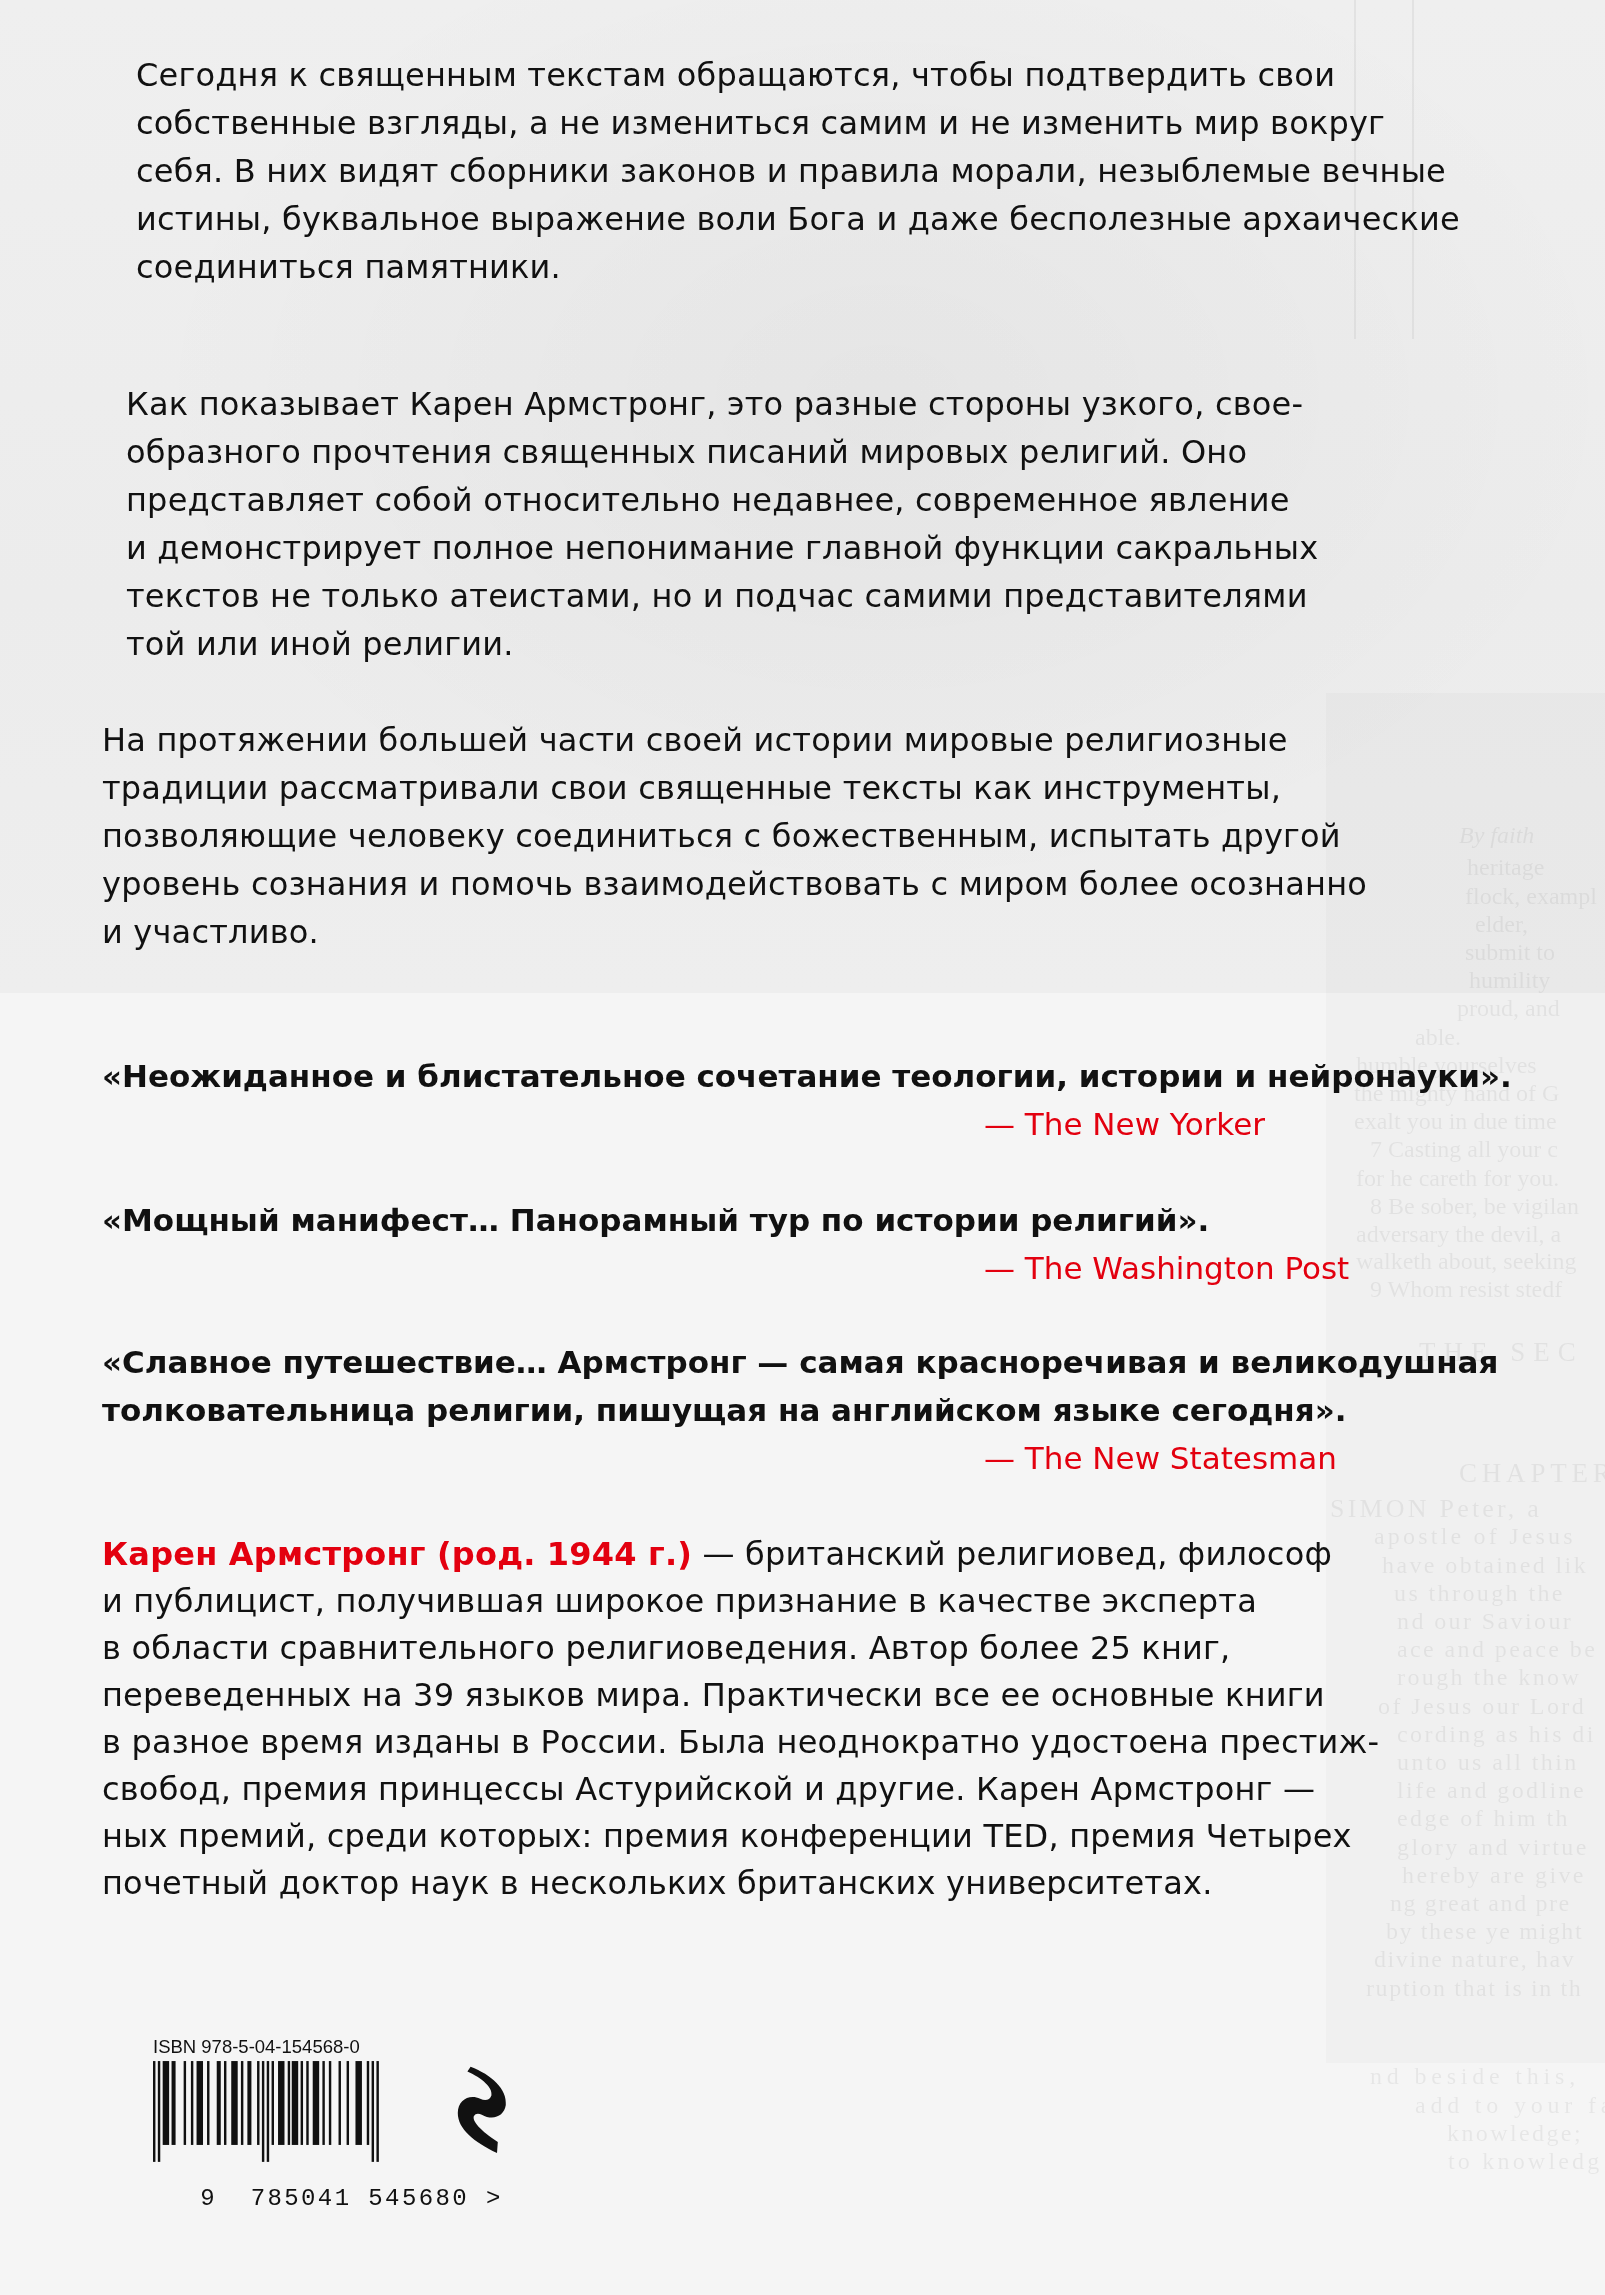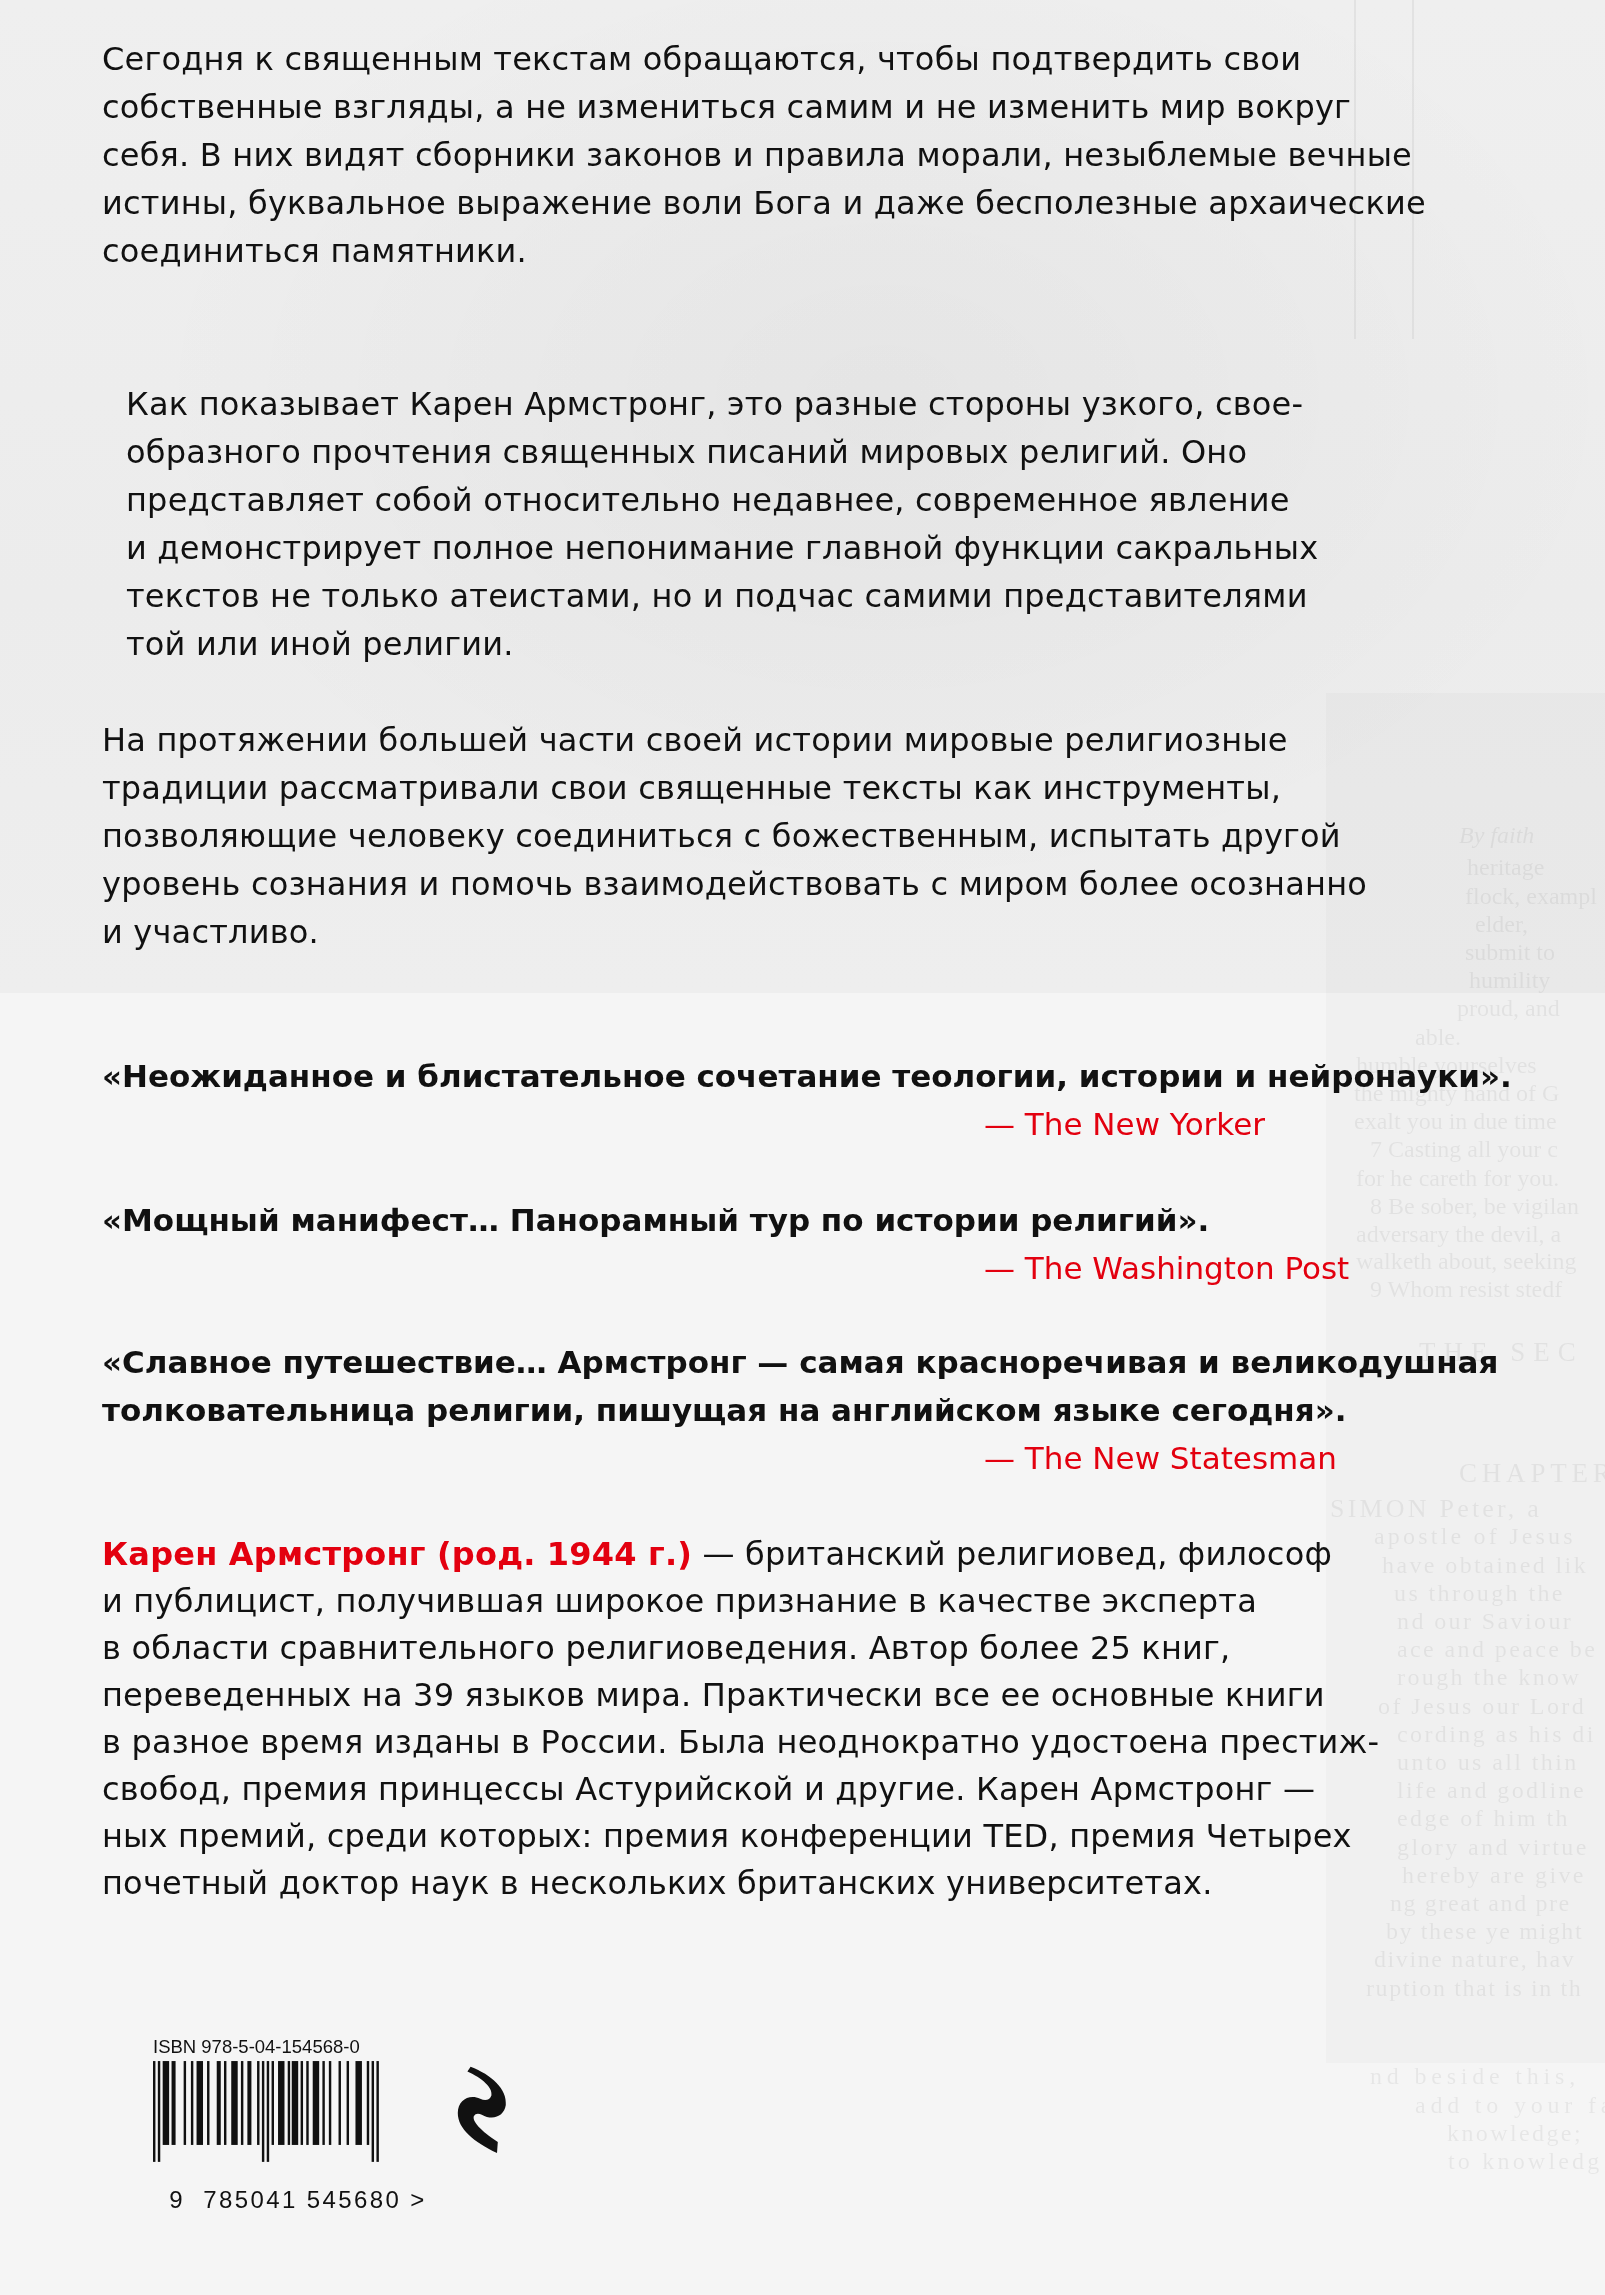--- a/index.html
+++ b/index.html
@@ -36,21 +36,21 @@
     font-weight: bold; font-size: 31px; line-height: 48px;
   }
   .quote .attr {
     display: block; color: #e3000f; font-weight: normal;
     padding-left: 882px;
   }
   .author-name { color: #e3000f; font-weight: bold; }
   .barcode-wrap { position: absolute; left: 133px; top: 2037px; width: 274px; }
   .isbn-label { font-family: "Liberation Sans", sans-serif; font-size: 18.5px; line-height: 19.3px; padding-left: 20px; color:#111; }
   .barcode-digits {
-    font-family: Liberation Sans, sans-serif; font-size: 24px; color:#111;
+    font-family: Liberation Mono, monospace; font-size: 24px; color:#111;
     position: absolute; top: 121px; left: 0; white-space: pre; letter-spacing: 2.4px;
   }
   .logo { position: absolute; left: 453px; top: 2063px; width: 60px; height: 93px; }
 </style>
 </head>
 <body>
 
 <div class="top-texture"></div>
 <div class="bg-column"></div>
 <div class="bg-right-panel"></div>
@@ -90,21 +90,21 @@
 <div class="bg-scan" style="left:1402px; top:1862px; font-size:24px; letter-spacing:2.4px;">hereby are give</div>
 <div class="bg-scan" style="left:1390px; top:1890px; font-size:24px; letter-spacing:1.6px;">ng great and pre</div>
 <div class="bg-scan" style="left:1386px; top:1918px; font-size:24px; letter-spacing:1.6px;">by these ye might</div>
 <div class="bg-scan" style="left:1374px; top:1946px; font-size:24px; letter-spacing:1.6px;">divine nature, hav</div>
 <div class="bg-scan" style="left:1366px; top:1975px; font-size:24px; letter-spacing:1.6px;">ruption that is in th</div>
 <div class="bg-scan" style="left:1370px; top:2063px; font-size:24px; letter-spacing:4.8px;">nd beside this,</div>
 <div class="bg-scan" style="left:1415px; top:2092px; font-size:24px; letter-spacing:4.8px;">add to your fa</div>
 <div class="bg-scan" style="left:1447px; top:2120px; font-size:24px; letter-spacing:2.4px;">knowledge;</div>
 <div class="bg-scan" style="left:1448px; top:2148px; font-size:24px; letter-spacing:3.2px;">to knowledg</div>
 
-<div class="text-block" style="top:35px;">
+<div class="text-block" style="top:51px;margin-left:34px;">
   <div>Сегодня к священным текстам обращаются, чтобы подтвердить свои</div>
   <div>собственные взгляды, а не измениться самим и не изменить мир вокруг</div>
   <div>себя. В них видят сборники законов и правила морали, незыблемые вечные</div>
   <div>истины, буквальное выражение воли Бога и даже бесполезные архаические</div>
   <div>соединиться памятники.</div>
 </div>
 
 <div class="text-block" style="top:380px;margin-left:24px;">
   <div>Как показывает Карен Армстронг, это разные стороны узкого, свое-</div>
   <div>образного прочтения священных писаний мировых религий. Оно</div>

